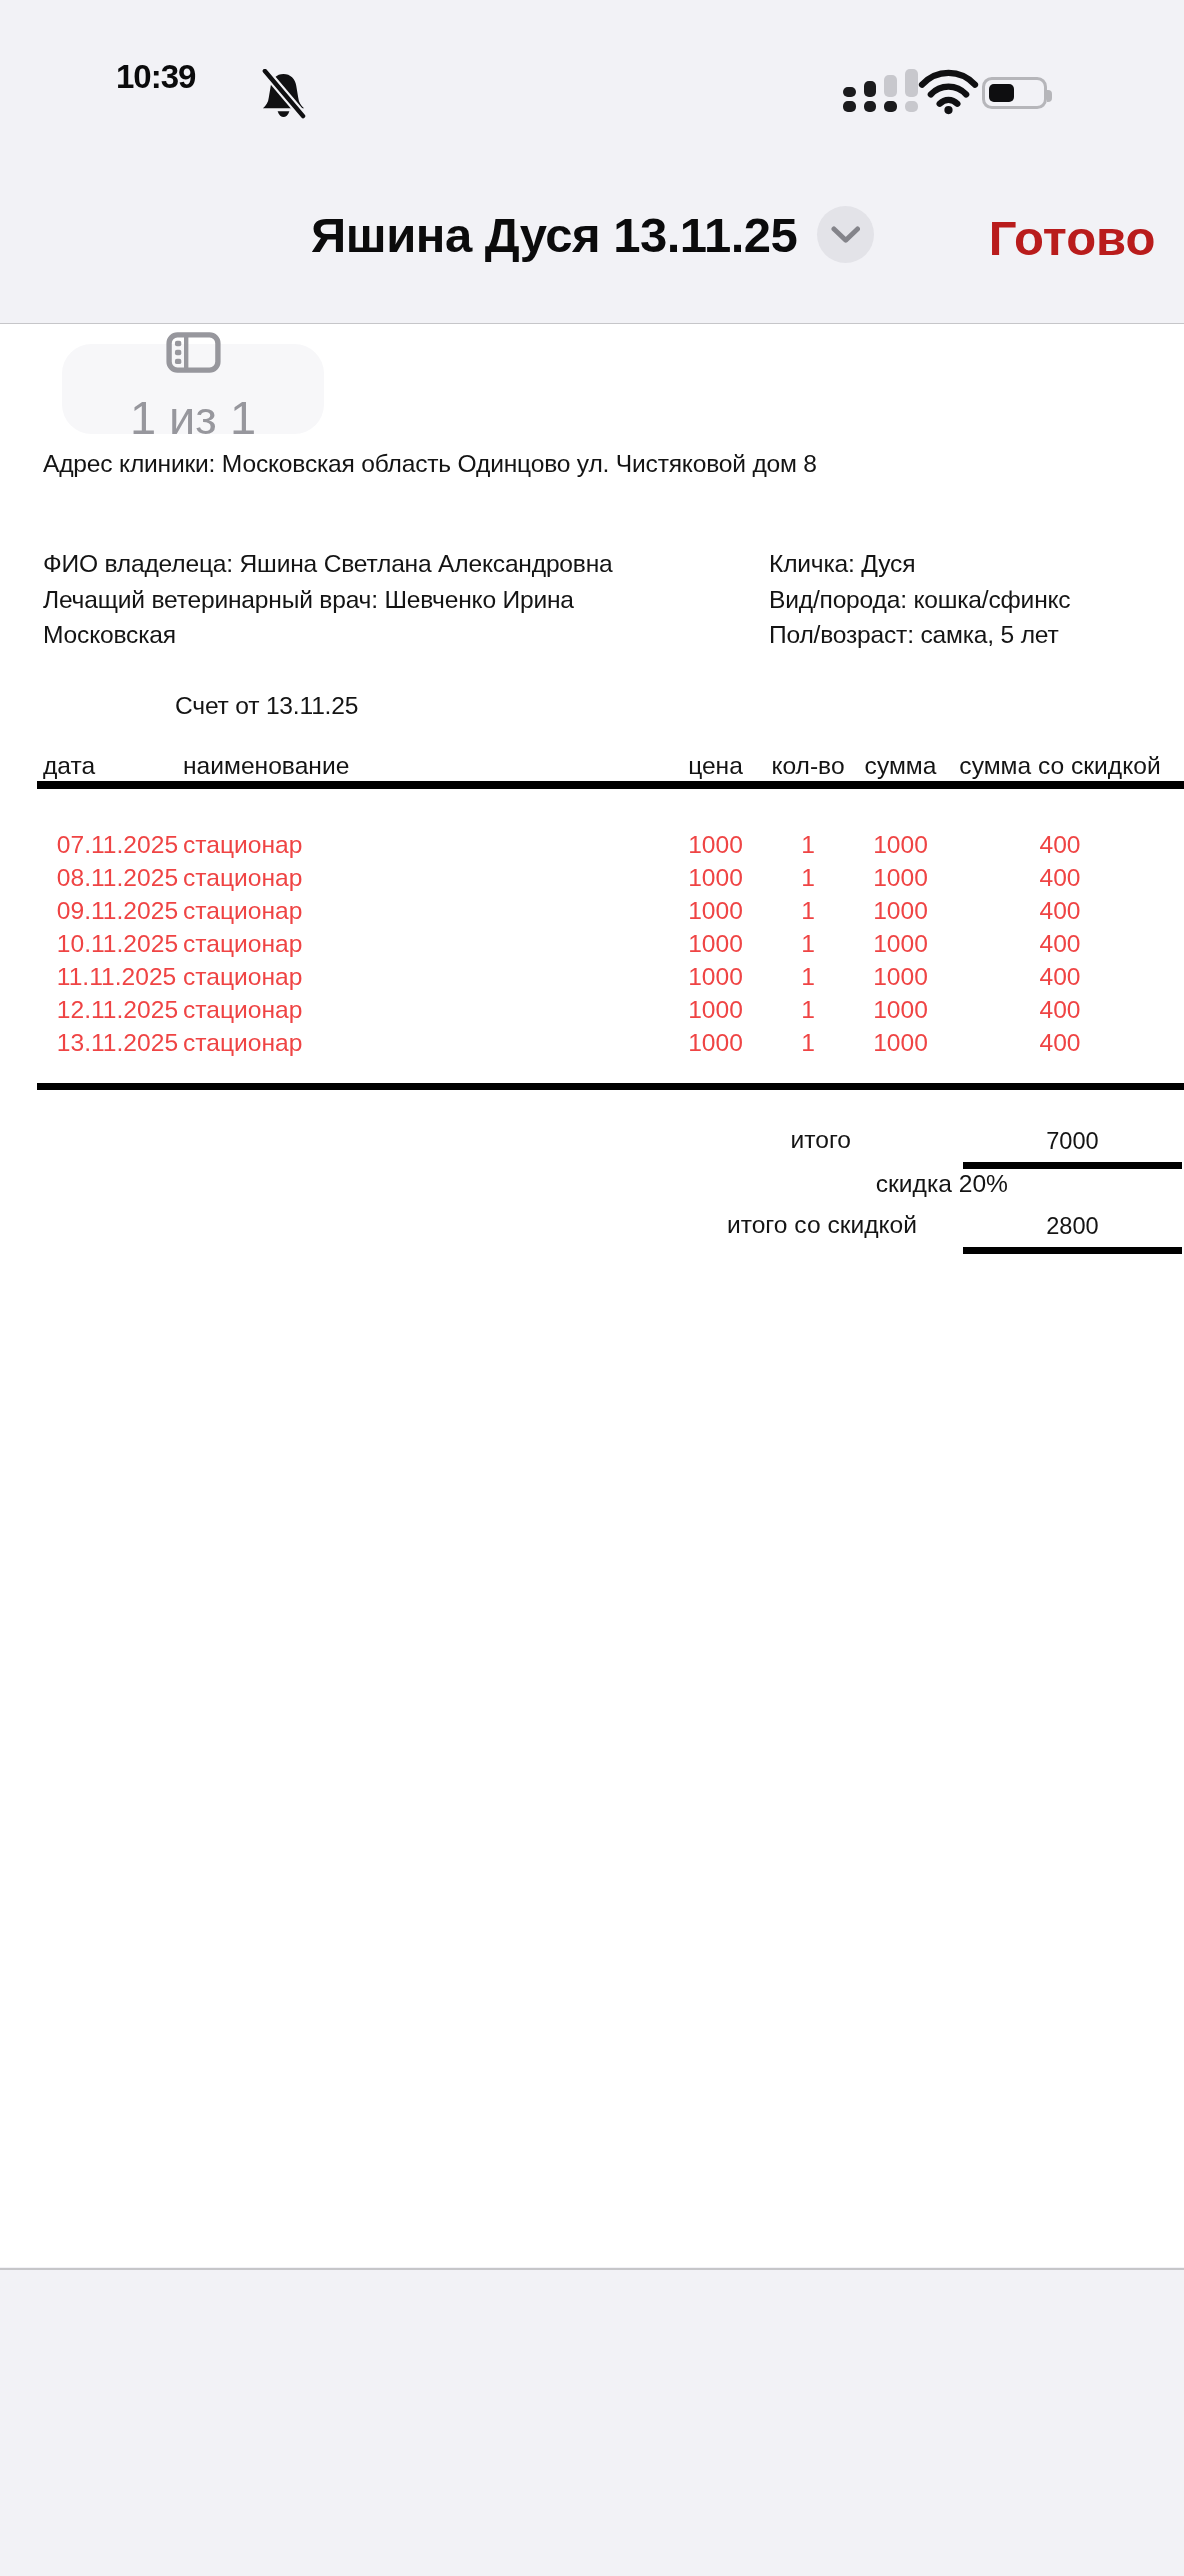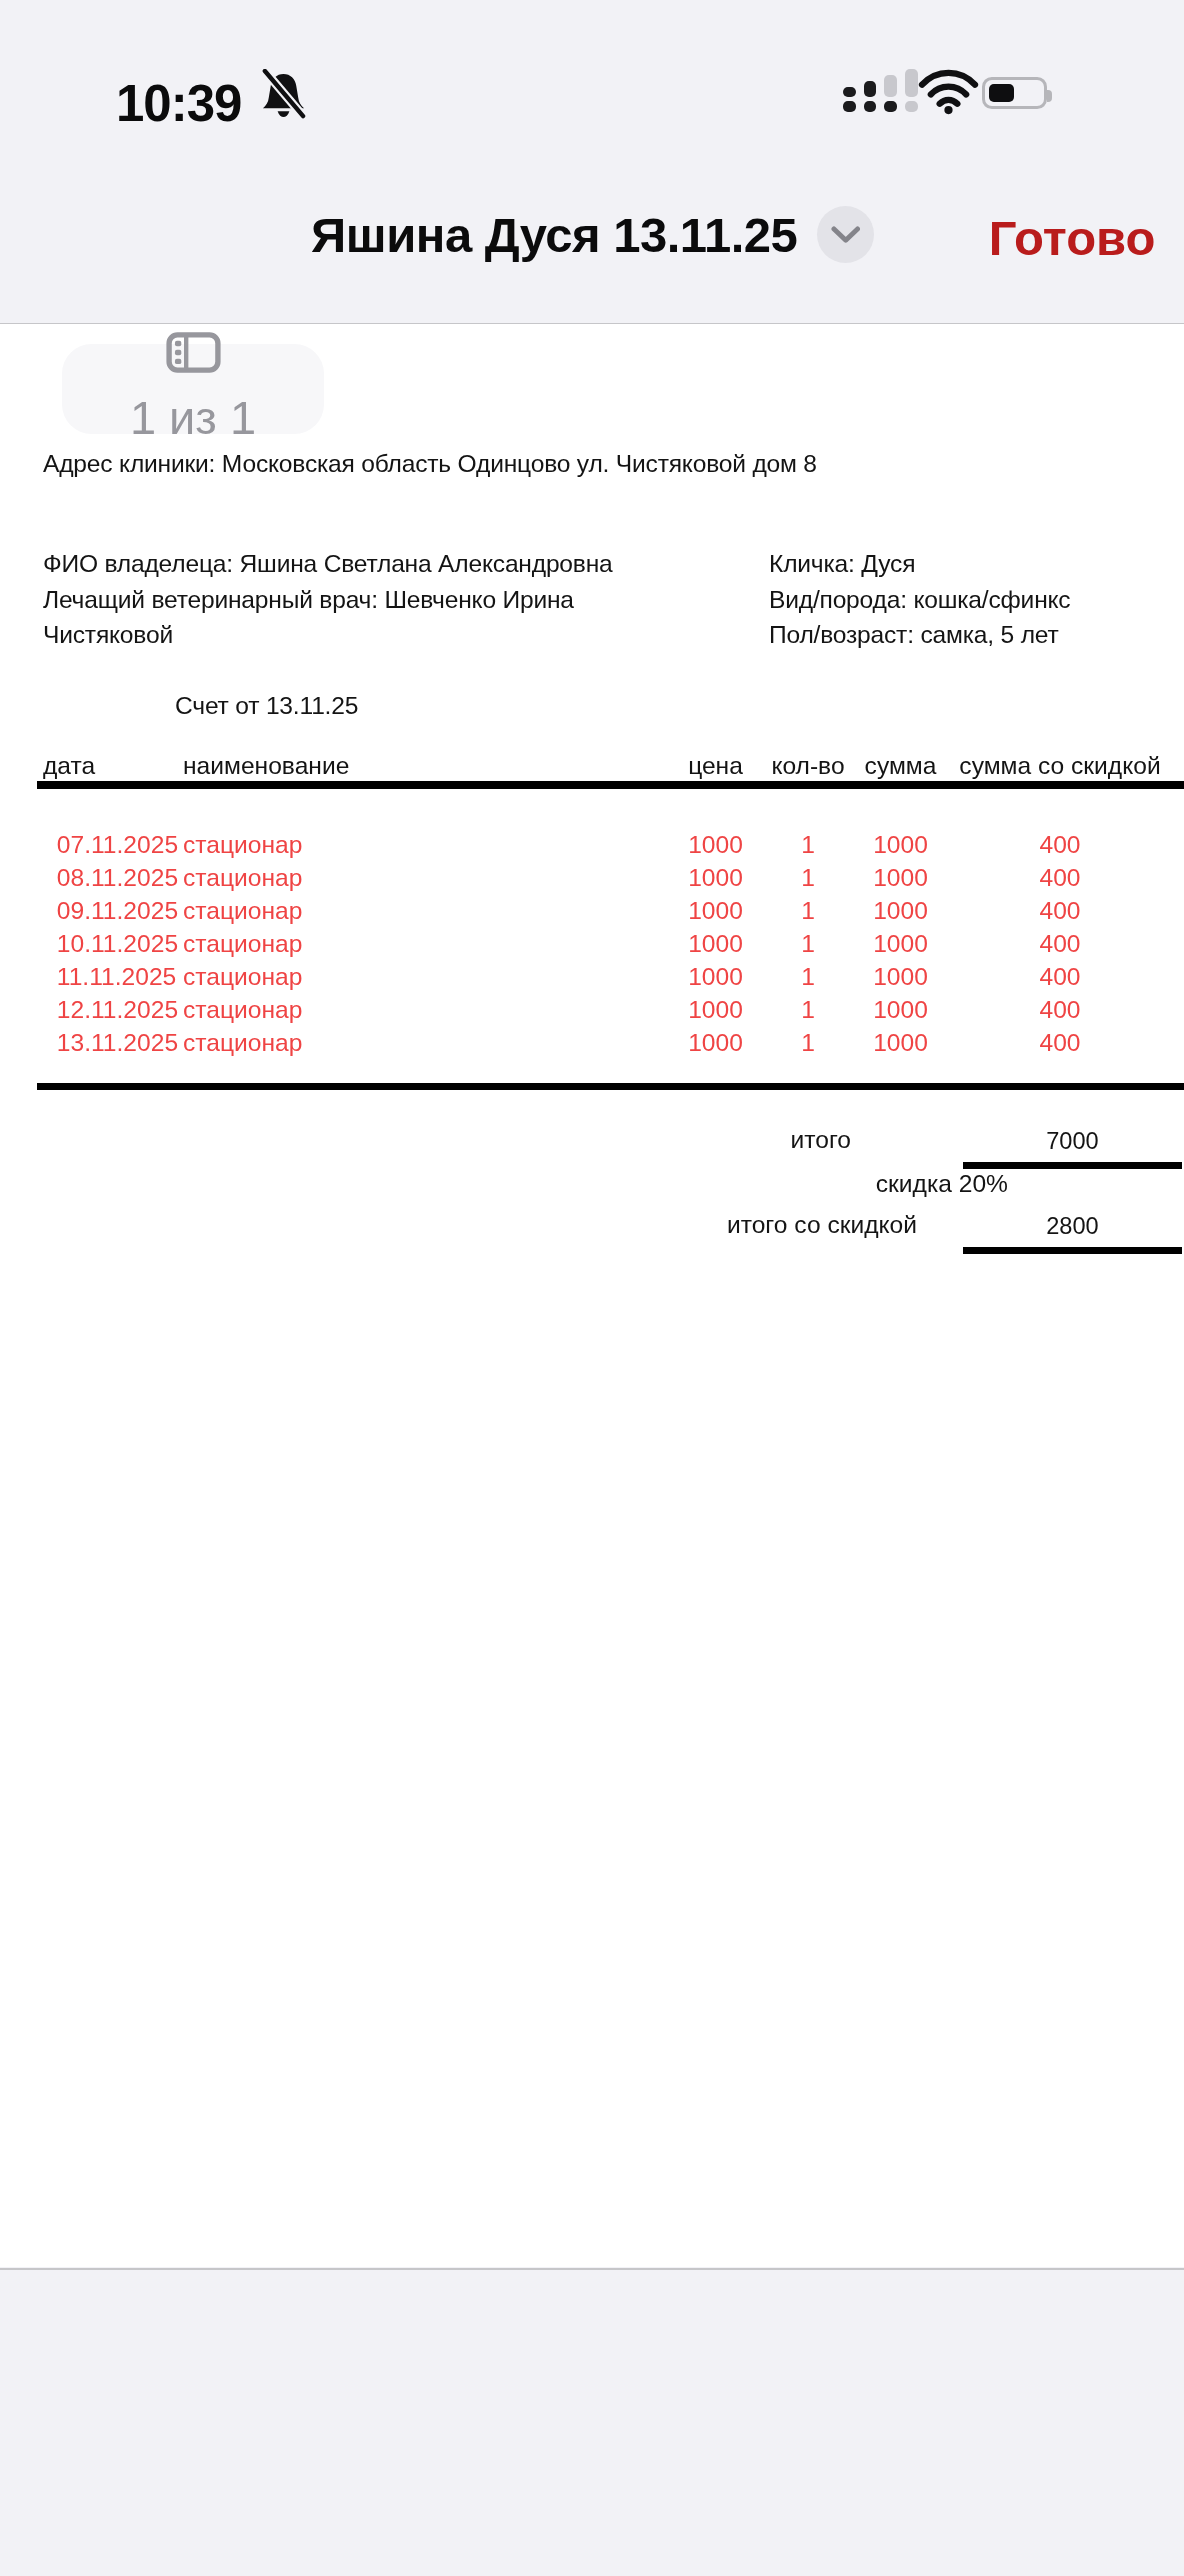--- a/index.html
+++ b/index.html
@@ -3,21 +3,21 @@
 <meta charset="utf-8">
 <style>
   * { margin:0; padding:0; box-sizing:border-box; }
   html,body { background:#ffffff; }
   .screen {
     position:relative; width:1185px; height:2576px; overflow:hidden;
     background:#F2F2F6; font-family:"Liberation Sans", sans-serif; color:#111;
   }
   
   .status-bar { position:absolute; top:0; left:0; width:1185px; height:167px; background:#F2F2F6; }
-  .status-time { position:absolute; left:116px; top:74px; font-size:51px; font-weight:600; letter-spacing:-1px; color:#0b0b0c; }
+  .status-time { position:absolute; left:116px; top:58px; font-size:33px; font-weight:600; letter-spacing:-1px; color:#0b0b0c; }
   .bell-wrap { position:absolute; left:259px; top:69px; }
   .sig-bars { position:absolute; left:843px; top:69px; width:75px; height:43px; }
   .sig-bar { position:absolute; bottom:0; width:12.8px; display:flex; flex-direction:column; justify-content:flex-end; }
   .sig-seg { width:12.8px; border-radius:4.9px; }
   .sig-dot { width:12.8px; height:10.8px; border-radius:4.9px; margin-top:3.9px; }
   .dark { background:#1b1b1d; } .lite { background:#c8c8cd; }
   .wifi-wrap { position:absolute; left:918px; top:69px; }
   .battery { position:absolute; left:982px; top:77px; width:65px; height:32px; border:3.4px solid #b6b6ba; border-radius:9.8px; }
   .battery-fill { position:absolute; left:3.9px; top:3.9px; width:25.5px; height:17.7px; border-radius:4.9px; background:#0e0e10; }
   .battery-nub { position:absolute; right:-7.9px; top:9.8px; width:4.9px; height:11.8px; background:#b6b6ba; border-radius:0 3.9px 3.9px 0; }
@@ -139,21 +139,21 @@
         </svg>
       </span>
       <span class="page-pill-label">1 из 1</span>
     </div>
 
     <div class="doc-text addr">Адрес клиники: Московская область Одинцово ул. Чистяковой дом 8</div>
     <div class="doc-text owner">ФИО владелеца: Яшина Светлана Александровна</div>
     <div class="doc-text pet-name">Кличка: Дуся</div>
     <div class="doc-text vet1">Лечащий ветеринарный врач: Шевченко Ирина</div>
     <div class="doc-text pet-breed">Вид/порода: кошка/сфинкс</div>
-    <div class="doc-text vet2">Чистяковой</div>
+    <div class="doc-text vet2">Московская</div>
     <div class="doc-text pet-sexage">Пол/возраст: самка, 5 лет</div>
     <div class="doc-text invoice-title">Счет от 13.11.25</div>
 
     <div class="tgrid thead">
       <div class="c-l">дата</div>
       <div class="c-l">наименование</div>
       <div class="c-c">цена</div>
       <div class="c-c">кол-во</div>
       <div class="c-c">сумма</div>
       <div class="c-c">сумма со скидкой</div>

